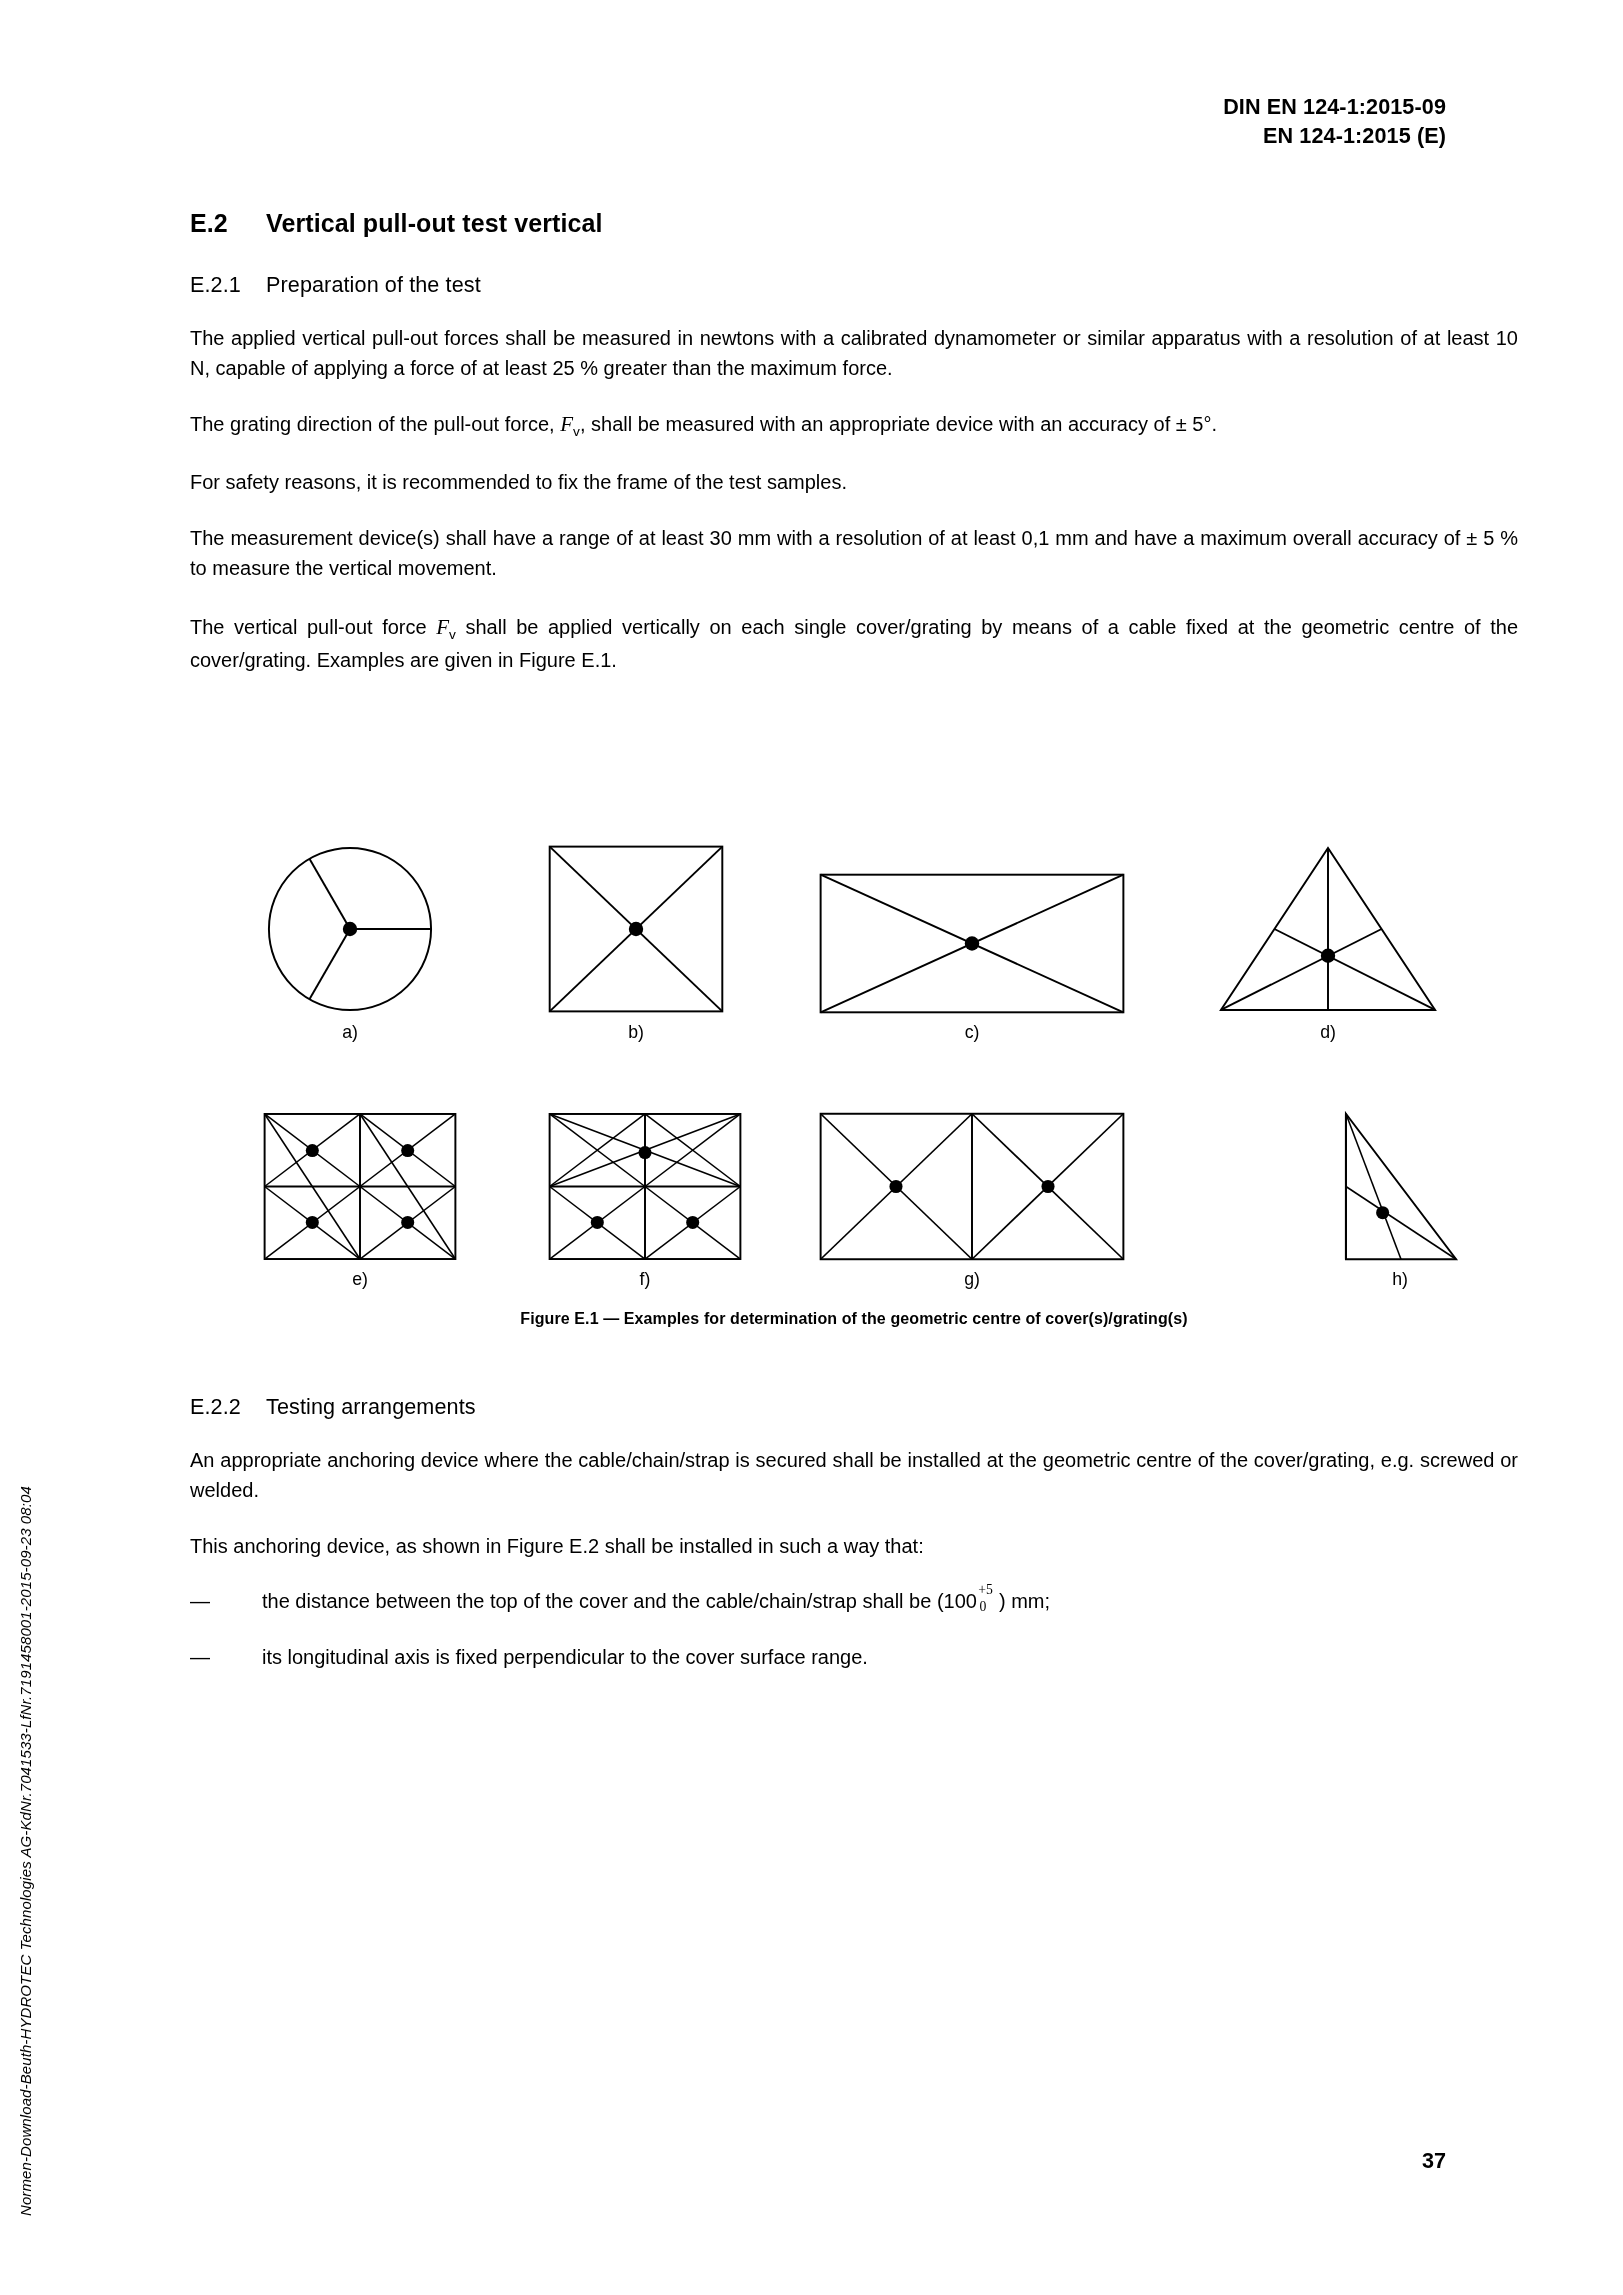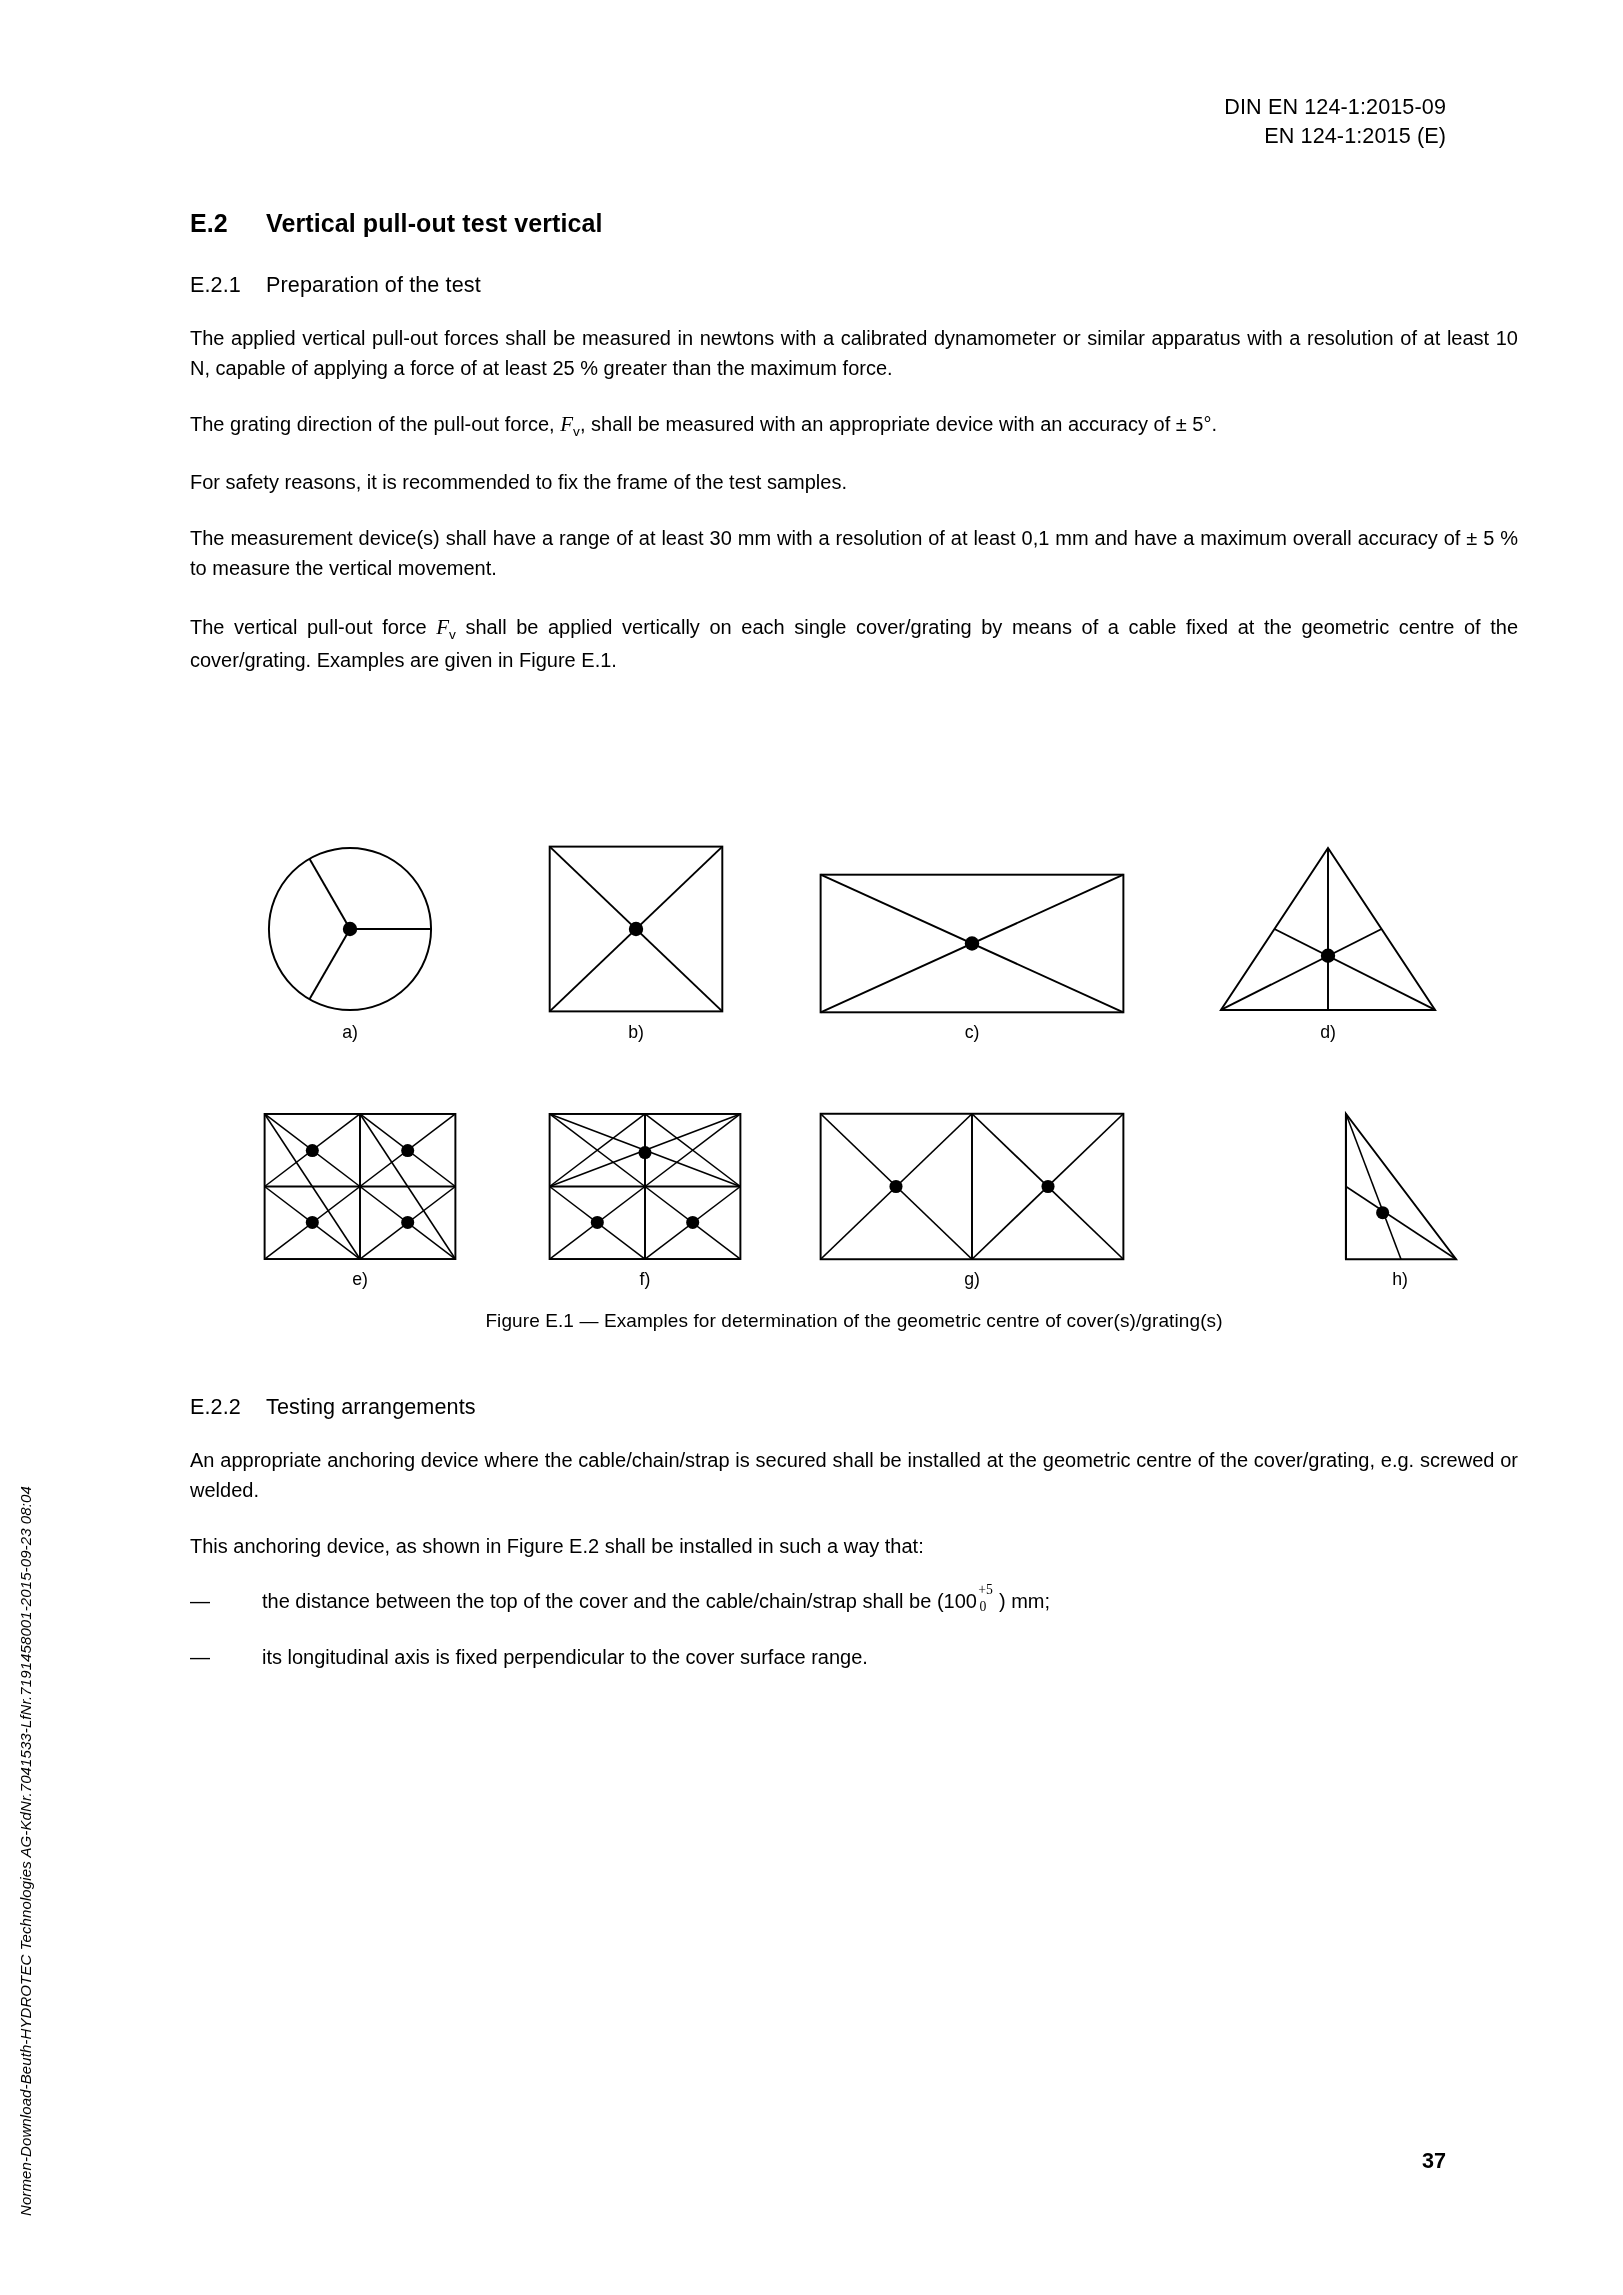--- a/index.html
+++ b/index.html
@@ -20,21 +20,21 @@
     position: absolute;
     inset: 0;
   }
 
   
   .header {
     position: absolute;
     top: 92px;
     right: 177px;
     text-align: right;
-    font-weight: normal;
+    font-weight: bold;
     font-size: 21.6px;
     line-height: 1.35;
     letter-spacing: 0.1px;
   }
 
   
   .side-note {
     position: absolute;
     left: 34px;
     bottom: 79px;
@@ -130,22 +130,22 @@
   }
   .fig-label {
     position: absolute;
     text-align: center;
     font-size: 17.7px;
     font-family: "Liberation Sans", sans-serif;
   }
   .fig-caption {
     margin-top: 15.7px;
     text-align: center;
-    font-size: 19px;
-    font-weight: normal;
+    font-size: 16px;
+    font-weight: bold;
     letter-spacing: 0.1px;
   }
 
   
   .page-num {
     position: absolute;
     right: 177px;
     bottom: 121px;
     font-size: 21.6px;
     font-weight: bold;

